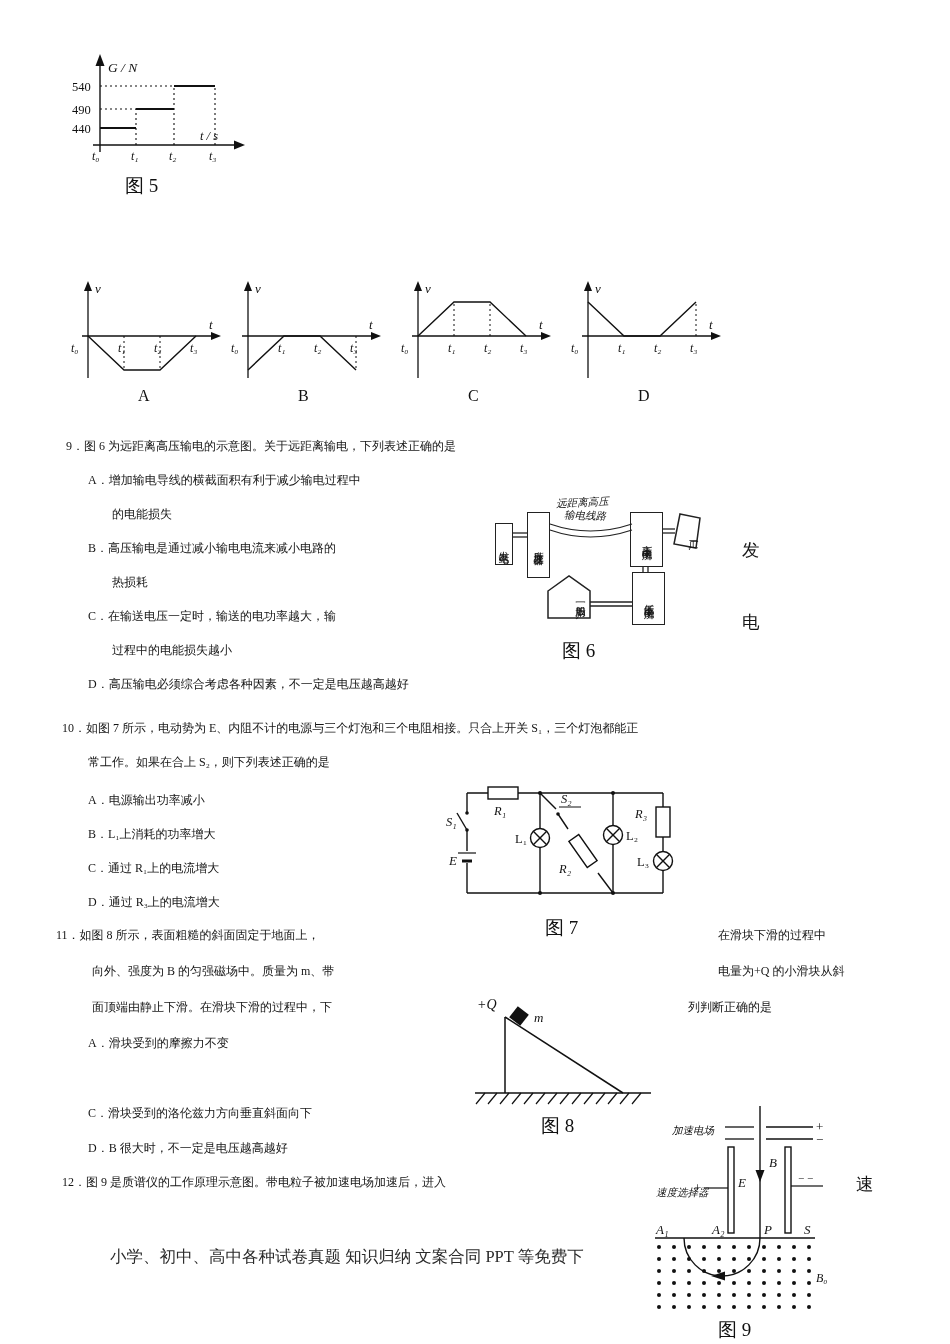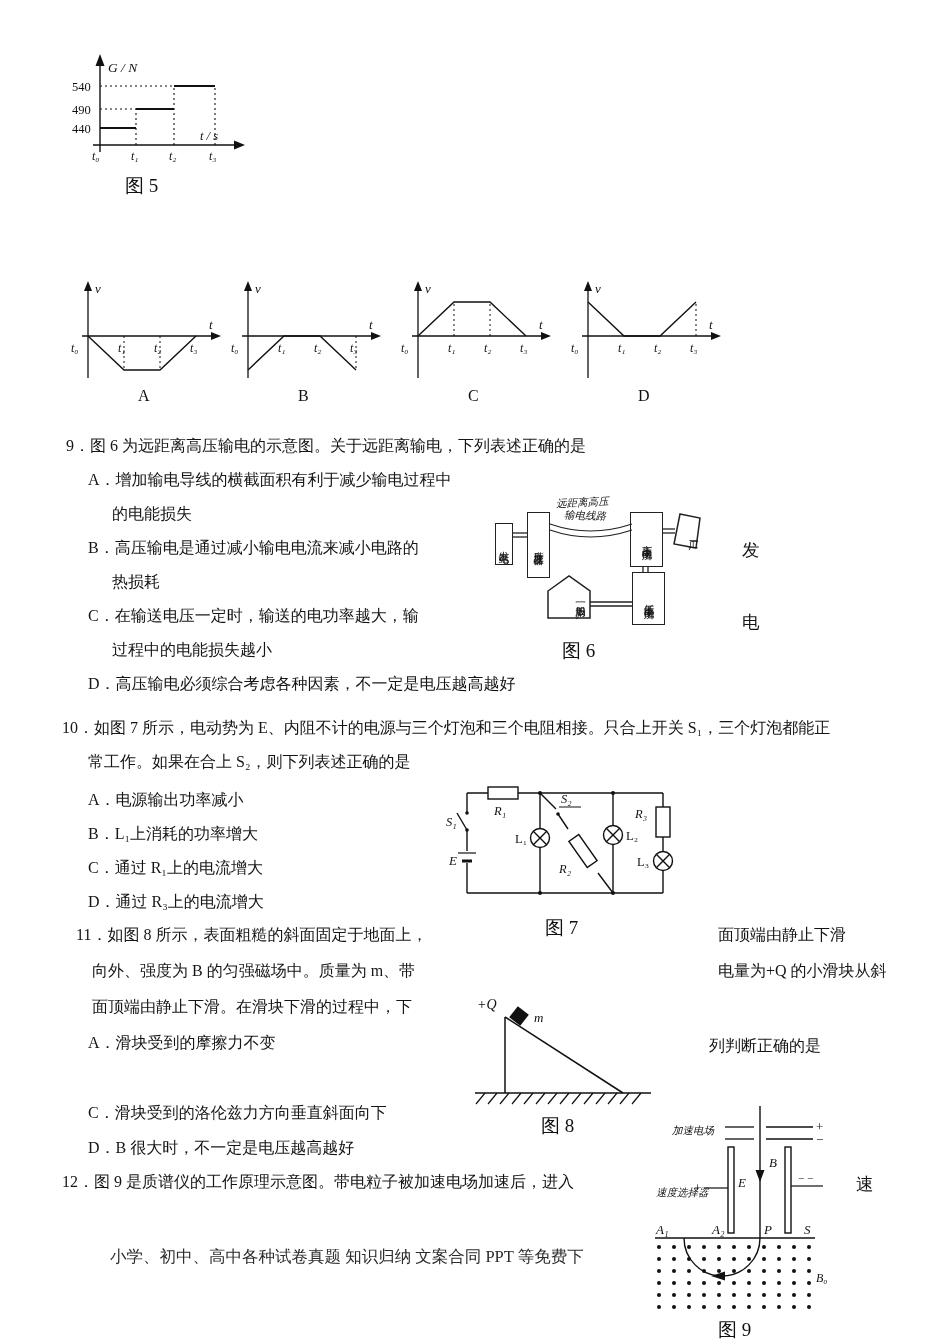--- a/index.html
+++ b/index.html
@@ -2,21 +2,21 @@
 <html><head>
 <meta charset="utf-8">
 <style>
   html,body{margin:0;padding:0;}
   body{background:#888;}
   .page{
     position:relative; width:950px; height:1344px; background:#ffffff;
     font-family:"Liberation Serif","DejaVu Serif",serif; color:#111;
     overflow:hidden; margin:0 auto;
   }
-  .tl{position:absolute; white-space:nowrap; font-size:16px; line-height:20px; color:#151515;}
+  .tl{position:absolute; white-space:nowrap; font-size:12px; line-height:20px; color:#151515;}
   .cap{position:absolute; font-size:19px; color:#111; white-space:nowrap;}
   svg{position:absolute; overflow:visible;}
   svg text{font-family:"Liberation Serif","DejaVu Serif",serif; fill:#111;}
   .it{font-style:italic;}
   .vtext{
     position:absolute; writing-mode:vertical-rl; text-orientation:upright;
     font-size:10.5px; line-height:15px; letter-spacing:1px; color:#111; text-align:center;
   }
   .boxed{border:1.5px solid #222; box-sizing:border-box; display:flex; align-items:center; justify-content:center;}
   .smlabel{position:absolute; font-size:10.5px; white-space:nowrap; color:#111;}
@@ -226,26 +226,26 @@
     <text class="it" x="49" y="32" font-size="12.5">R₁</text>
     <text class="it" x="116" y="20" font-size="12.5">S₂</text>
     <text x="70" y="60" font-size="12.5">L₁</text>
     <text class="it" x="114" y="90" font-size="12.5">R₂</text>
     <text x="181" y="57" font-size="12.5">L₂</text>
     <text class="it" x="190" y="35" font-size="12.5">R₃</text>
     <text x="192" y="83" font-size="12.5">L₃</text>
     <text x="100" y="151" font-size="19">图 7</text>
   </svg>
 
-  <div class="tl" style="left:76px;top:925px;">11．如图 8 所示，表面粗糙的斜面固定于地面上，</div>
+  <div class="tl" style="left:56px;top:925px;">11．如图 8 所示，表面粗糙的斜面固定于地面上，</div>
   <div class="tl" style="left:92px;top:961px;">向外、强度为 B 的匀强磁场中。质量为 m、带</div>
   <div class="tl" style="left:92px;top:997px;">面顶端由静止下滑。在滑块下滑的过程中，下</div>
-  <div class="tl" style="left:718px;top:925px;">面顶端由静止下滑</div>
+  <div class="tl" style="left:718px;top:925px;">在滑块下滑的过程中</div>
   <div class="tl" style="left:718px;top:961px;">电量为+Q 的小滑块从斜</div>
-  <div class="tl" style="left:709px;top:997px;margin-top:39px;">列判断正确的是</div>
+  <div class="tl" style="left:688px;top:997px;">列判断正确的是</div>
   <div class="tl" style="left:88px;top:1033px;">A．滑块受到的摩擦力不变</div>
   <div class="tl" style="left:88px;top:1103px;">C．滑块受到的洛伦兹力方向垂直斜面向下</div>
   <div class="tl" style="left:88px;top:1138px;">D．B 很大时，不一定是电压越高越好</div>
 
   <svg style="left:455px;top:995px;" width="215" height="150">
     <g stroke="#111" stroke-width="1.5" fill="none">
       <line x1="50" y1="22" x2="50" y2="98"></line>
       <line x1="50" y1="22" x2="168" y2="98"></line>
       <line x1="20" y1="98" x2="196" y2="98"></line>
     </g>

